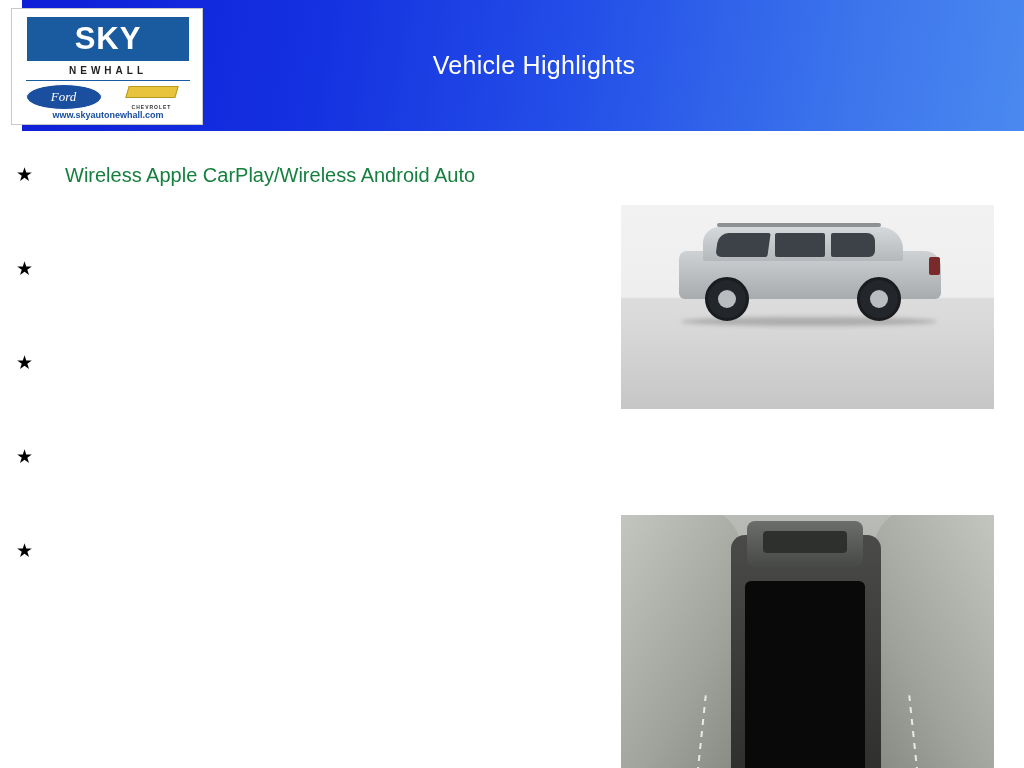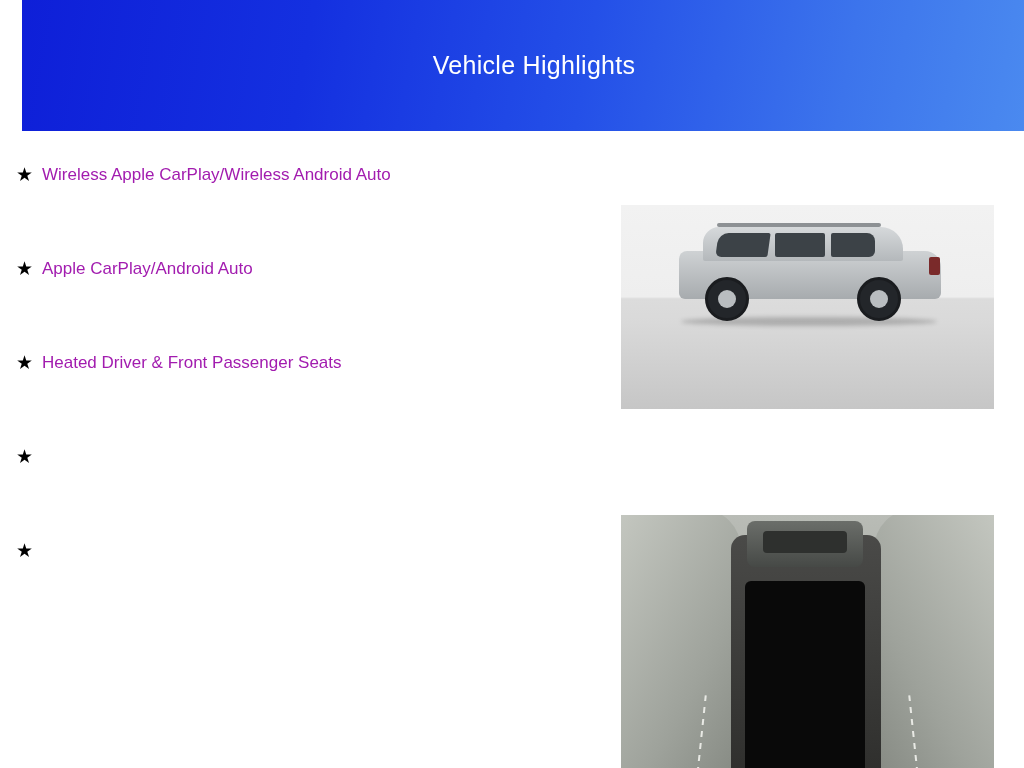--- a/index.html
+++ b/index.html
@@ -180,24 +180,25 @@
     flex: 0 0 auto;
     width: 32px;
     font-size: 19px;
     line-height: 34px;
     color: #000000;
     text-align: left;
     padding-left: 6px;
     box-sizing: border-box;
   }
   .bullet-text {
-    font-size: 17px;
+    font-size: 20px;
     line-height: 34px;
-    color: #a21caf;
+    color: #15803d;
     max-width: 460px;
+    margin-left: 23px;
   }
 
   
   .photo {
     position: absolute;
     overflow: hidden;
   }
   .photo-exterior {
     left: 621px;
     top: 74px;
@@ -339,35 +340,48 @@
 </style>
 </head>
 <body>
 
 <div class="slide">
 
   <div class="header">
     <div class="header-title">Vehicle Highlights</div>
   </div>
 
+  <div class="logo">
+    <div class="logo-sky">
+      <span>SKY</span>
+    </div>
+    <div class="logo-newhall">NEWHALL</div>
+    <div class="logo-rule"></div>
+    <div class="logo-brands">
+      <div class="brand-ford">Ford</div>
+      <div class="brand-chev">
+        <div class="bowtie"></div>
+        <div class="chev-label">CHEVROLET</div>
+      </div>
+    </div>
+    <div class="logo-url">www.skyautonewhall.com</div>
+  </div>
 
   <div class="content">
 
     <div class="bullets">
       <div class="bullet">
         <div class="bullet-star">★</div>
         <div class="bullet-text">Wireless Apple CarPlay/Wireless Android Auto</div>
       </div>
       <div class="bullet">
         <div class="bullet-star">★</div>
-        <div class="bullet-text">Apple CarPlay/Android Auto</div>
       </div>
       <div class="bullet">
         <div class="bullet-star">★</div>
-        <div class="bullet-text">Heated Driver &amp; Front Passenger Seats</div>
       </div>
       <div class="bullet">
         <div class="bullet-star">★</div>
       </div>
       <div class="bullet">
         <div class="bullet-star">★</div>
       </div>
     </div>
 
     <div class="photo photo-exterior">

